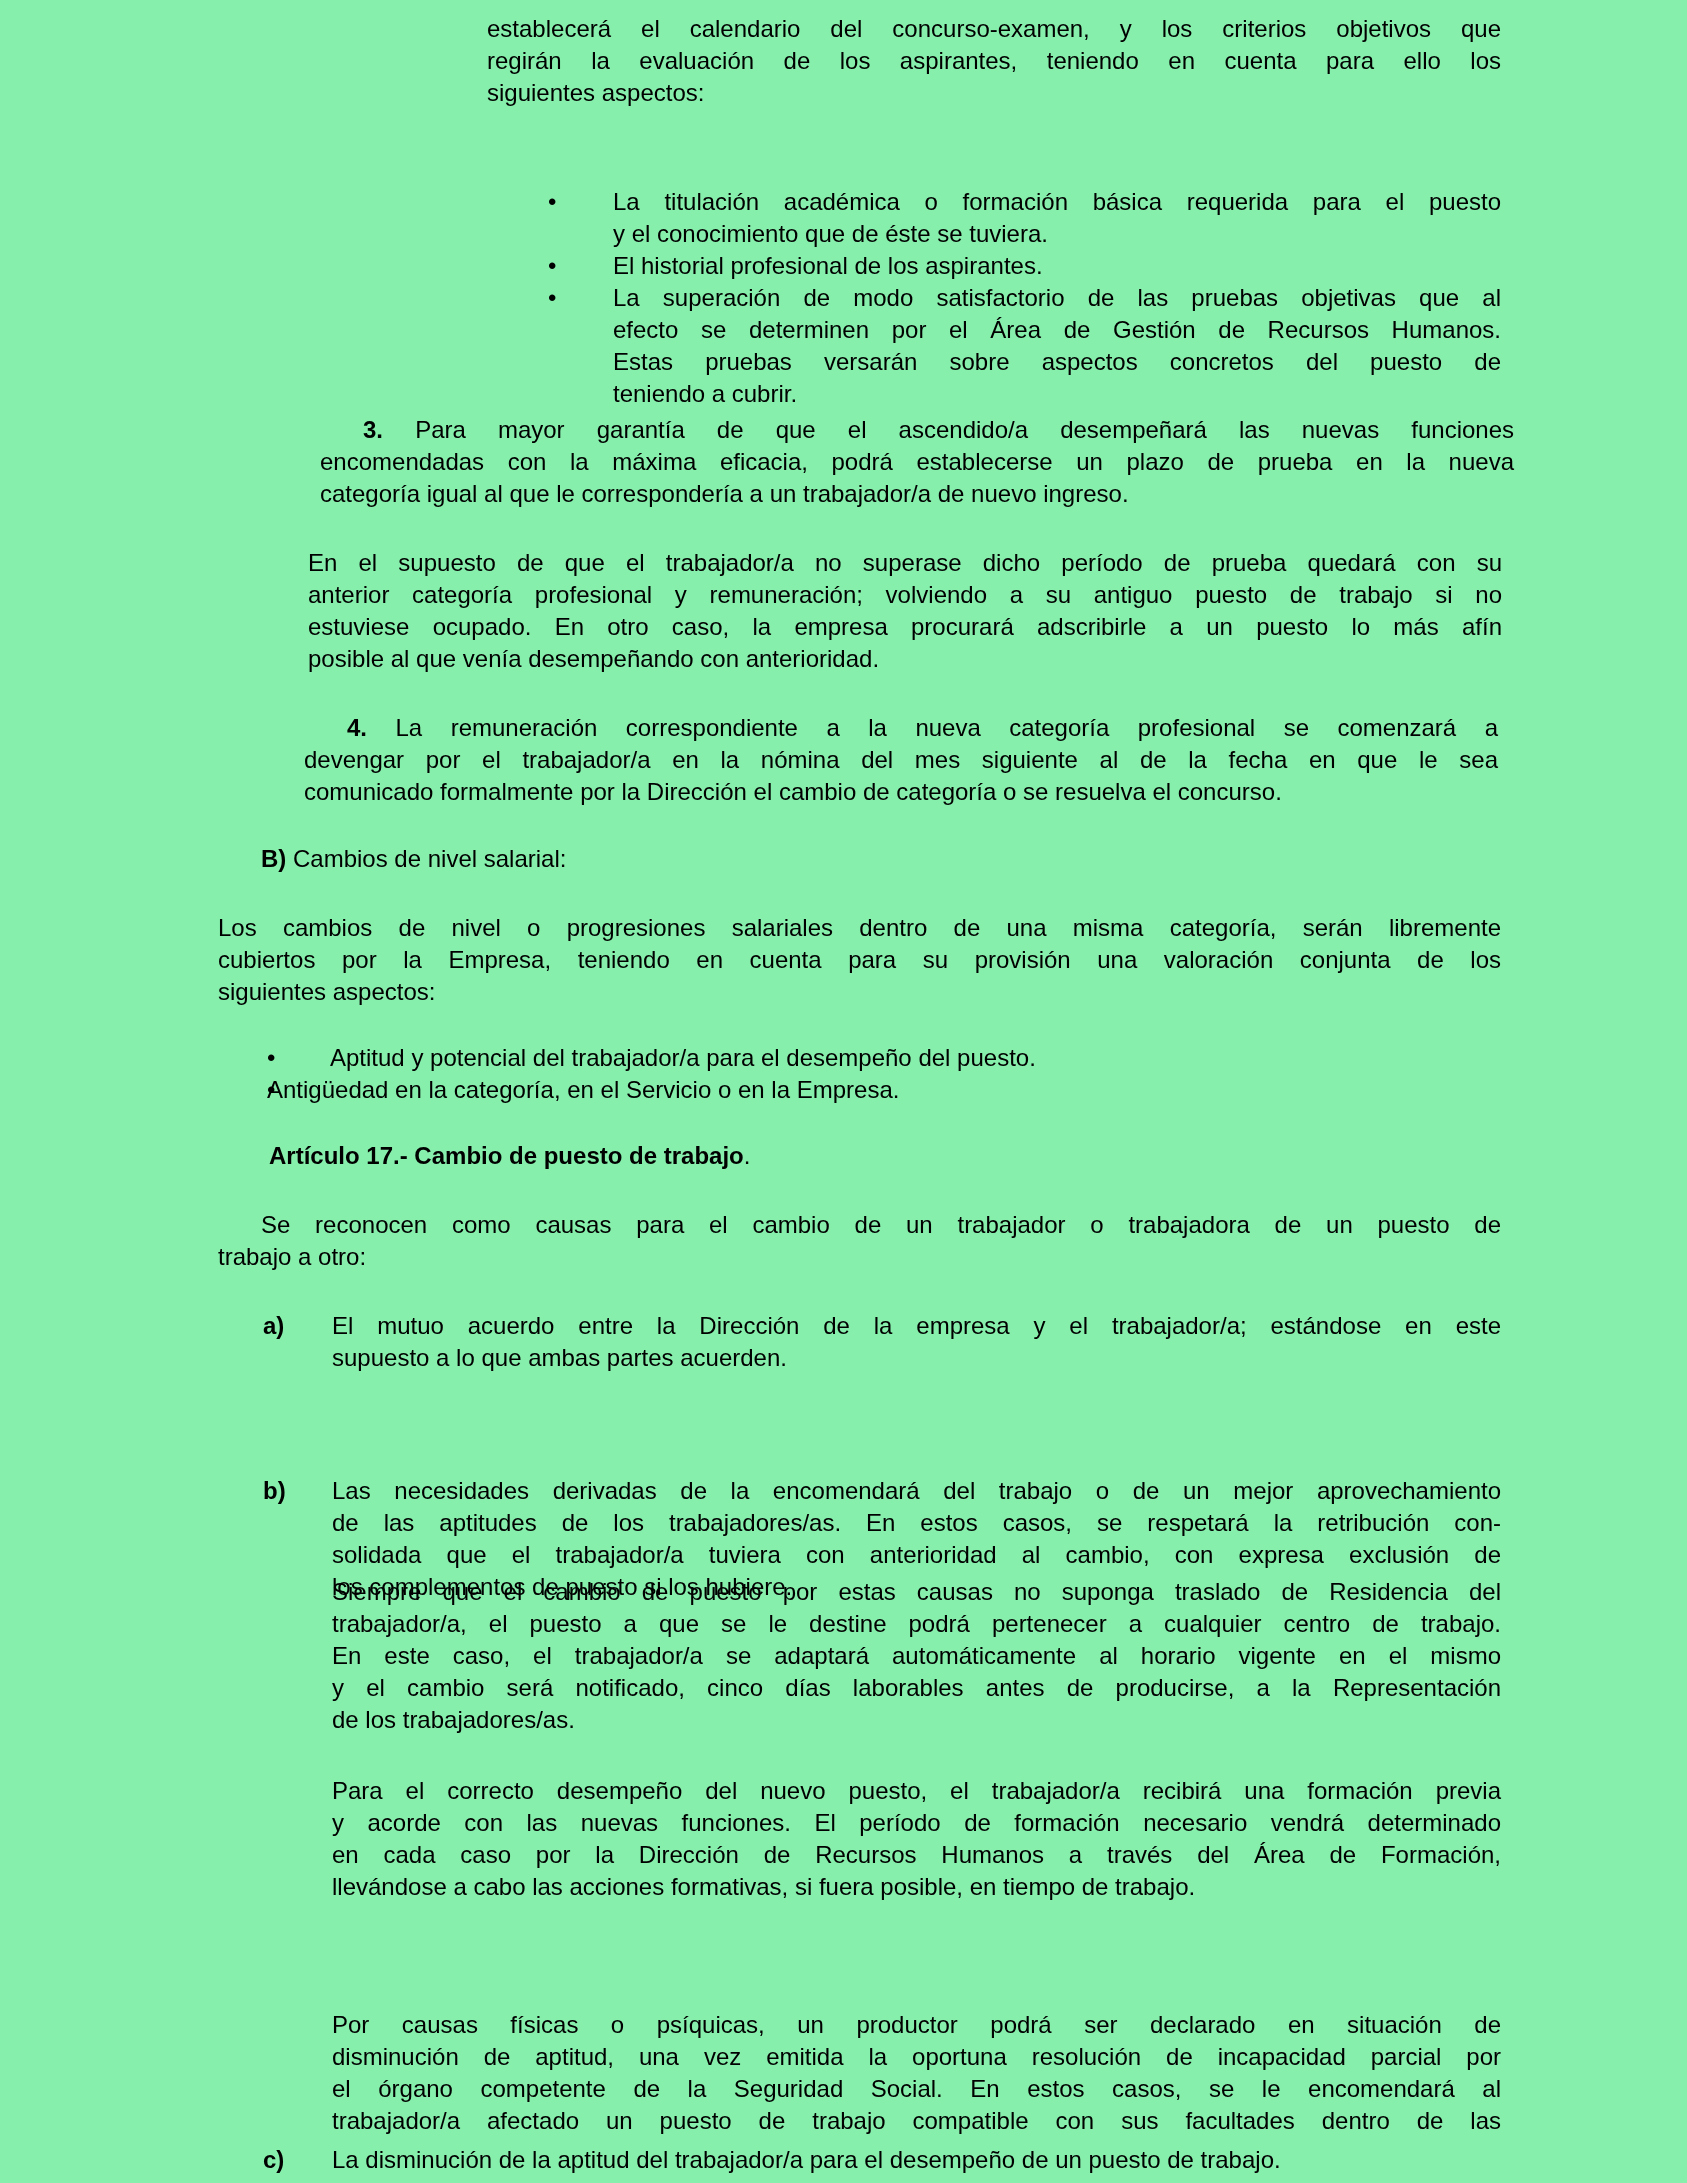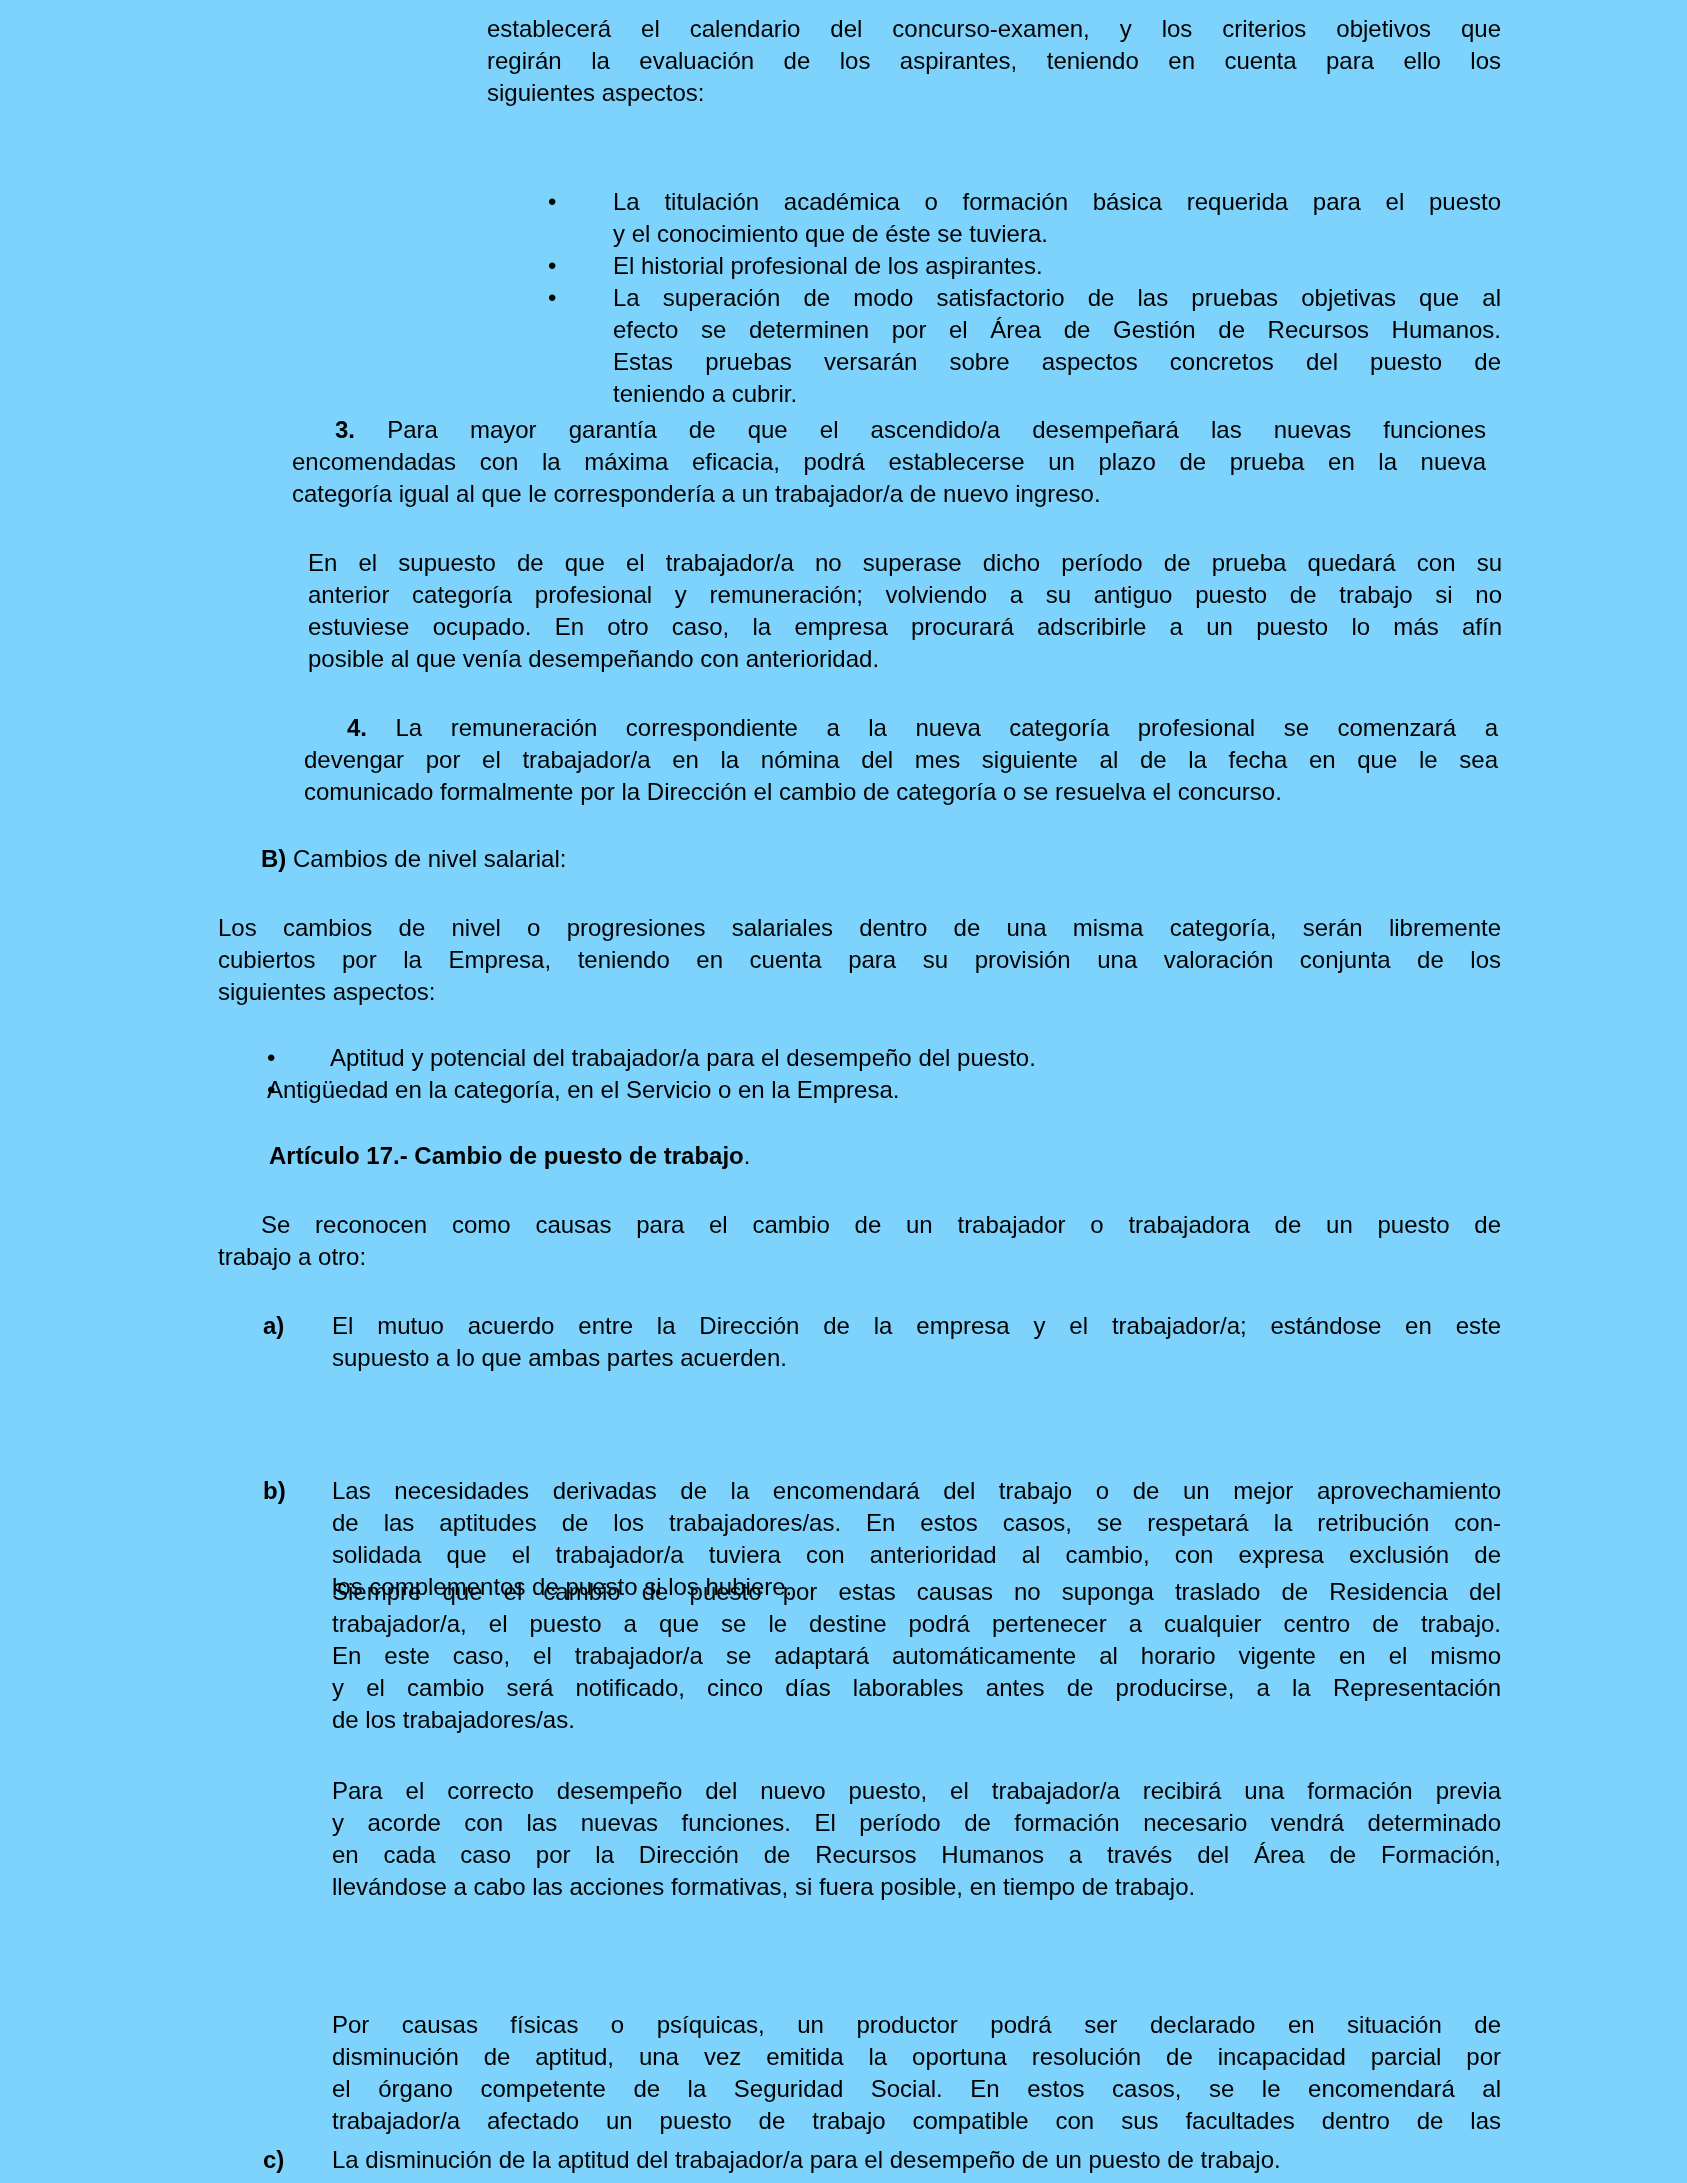--- a/index.html
+++ b/index.html
@@ -1,20 +1,20 @@
 <!DOCTYPE html>
 <html style="font-size:12px"><head>
 <meta charset="utf-8">
 <style>
   html, body { margin: 0; padding: 0; background: #e8e8e8; }
   .page {
     position: relative;
     width: 1688px;
     height: 2183px;
-    background: #7dd3fc;
+    background: #86efac;
     color: #000000;
     font-family: "Liberation Sans", "DejaVu Sans", sans-serif;
     font-size: 24px;
     line-height: 32px;
     overflow: hidden;
   }
   .blk { position: absolute; }
   .ln { height: 32px; white-space: normal; }
   .j  { text-align: justify; text-align-last: justify; }
   .mk { font-weight: 700; }
@@ -56,21 +56,21 @@
       <span class="bullet">•</span>
       <div class="itext" style="margin-left:68px;">
         <div class="ln j">La superación de modo satisfactorio de las pruebas objetivas que al</div>
         <div class="ln j">efecto se determinen por el Área de Gestión de Recursos Humanos.</div>
         <div class="ln j">Estas pruebas versarán sobre aspectos concretos del puesto de</div>
         <div class="ln">teniendo a cubrir.</div>
       </div>
     </div>
   </div>
 
-  <div class="blk" style="left:292px; top:414px; width:1194px;">
+  <div class="blk" style="left:320px; top:414px; width:1194px;">
     <div class="ln j ind57"><span class="mk">3.</span> <span>Para mayor garantía de que el ascendido/a desempeñará las nuevas funciones</span></div>
     <div class="ln j">encomendadas con la máxima eficacia, podrá establecerse un plazo de prueba en la nueva</div>
     <div class="ln">categoría igual al que le correspondería a un trabajador/a de nuevo ingreso.</div>
   </div>
 
   <div class="blk" style="left:308px; top:547px; width:1194px;">
     <div class="ln j">En el supuesto de que el trabajador/a no superase dicho período de prueba quedará con su</div>
     <div class="ln j">anterior categoría profesional y remuneración; volviendo a su antiguo puesto de trabajo si no</div>
     <div class="ln j">estuviese ocupado. En otro caso, la empresa procurará adscribirle a un puesto lo más afín</div>
     <div class="ln">posible al que venía desempeñando con anterioridad.</div>

